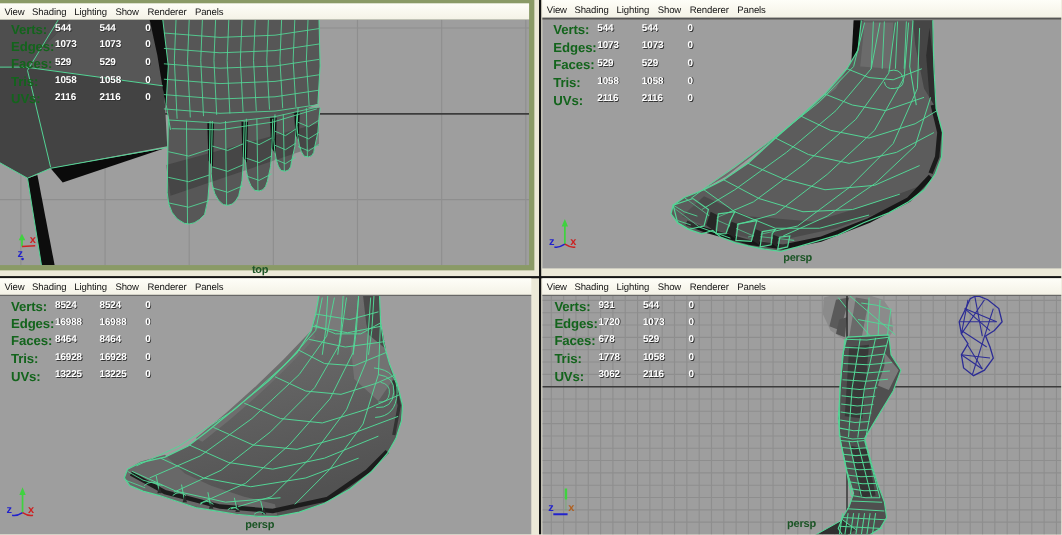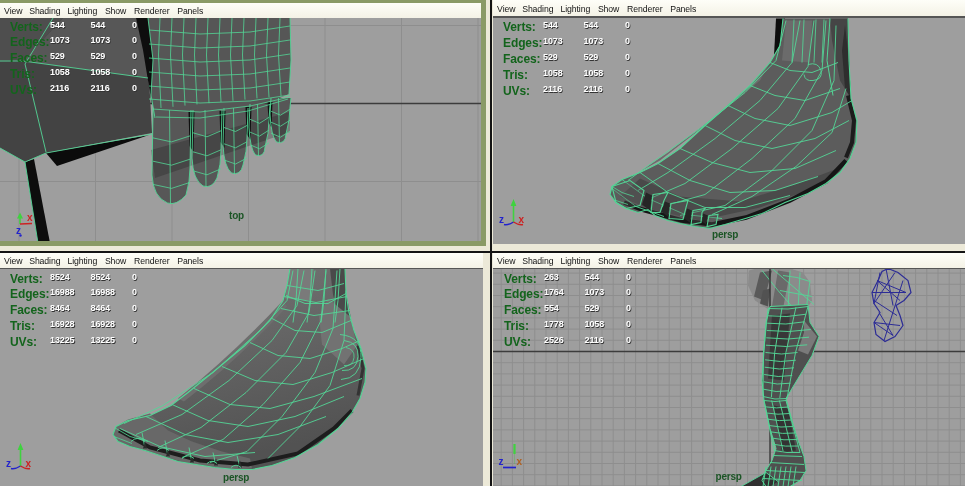--- a/index.html
+++ b/index.html
@@ -437,40 +437,40 @@
 <div class="hv" style="left:132px;top:303.3px">0</div>
 <div class="hl" style="left:10px;top:319.2px">Tris:</div>
 <div class="hv" style="left:50px;top:319.2px">16928</div>
 <div class="hv" style="left:90.5px;top:319.2px">16928</div>
 <div class="hv" style="left:132px;top:319.2px">0</div>
 <div class="hl" style="left:10px;top:335.1px">UVs:</div>
 <div class="hv" style="left:50px;top:335.1px">13225</div>
 <div class="hv" style="left:90.5px;top:335.1px">13225</div>
 <div class="hv" style="left:132px;top:335.1px">0</div>
 <div class="hl" style="left:504px;top:271.5px">Verts:</div>
-<div class="hv" style="left:544px;top:271.5px">263</div>
+<div class="hv" style="left:544px;top:271.5px">931</div>
 <div class="hv" style="left:584.5px;top:271.5px">544</div>
 <div class="hv" style="left:626px;top:271.5px">0</div>
 <div class="hl" style="left:504px;top:287.4px">Edges:</div>
-<div class="hv" style="left:544px;top:287.4px">1764</div>
+<div class="hv" style="left:544px;top:287.4px">1720</div>
 <div class="hv" style="left:584.5px;top:287.4px">1073</div>
 <div class="hv" style="left:626px;top:287.4px">0</div>
 <div class="hl" style="left:504px;top:303.3px">Faces:</div>
-<div class="hv" style="left:544px;top:303.3px">554</div>
+<div class="hv" style="left:544px;top:303.3px">678</div>
 <div class="hv" style="left:584.5px;top:303.3px">529</div>
 <div class="hv" style="left:626px;top:303.3px">0</div>
 <div class="hl" style="left:504px;top:319.2px">Tris:</div>
 <div class="hv" style="left:544px;top:319.2px">1778</div>
 <div class="hv" style="left:584.5px;top:319.2px">1058</div>
 <div class="hv" style="left:626px;top:319.2px">0</div>
 <div class="hl" style="left:504px;top:335.1px">UVs:</div>
-<div class="hv" style="left:544px;top:335.1px">2526</div>
+<div class="hv" style="left:544px;top:335.1px">3062</div>
 <div class="hv" style="left:584.5px;top:335.1px">2116</div>
 <div class="hv" style="left:626px;top:335.1px">0</div>
-<div class="vlabel" style="left:229px;top:210px">top</div>
+<div class="vlabel" style="left:229px;top:240px">top</div>
 <div class="vlabel" style="left:712px;top:229px">persp</div>
 <div class="vlabel" style="left:223px;top:471.5px">persp</div>
 <div class="vlabel" style="left:715.5px;top:471px">persp</div>
 <svg class="abs" style="left:13px;top:211.5px" width="30" height="26" viewBox="0 0 30 26">
 <line x1="7" y1="12" x2="7" y2="4" stroke="#3fd23f" stroke-width="1.6"></line>
 <polygon points="7,0.5 4,6.5 10,6.5" fill="#3fd23f"></polygon>
 <line x1="7" y1="12" x2="19" y2="11.5" stroke="#cc2222" stroke-width="1.4"></line>
 <text x="14" y="9" font-size="10" font-weight="bold" fill="#cc2222" font-family="Liberation Sans">x</text>
 <text x="3" y="22" font-size="10" font-weight="bold" fill="#2222cc" font-family="Liberation Sans">z</text>
 <circle cx="7.5" cy="23.5" r="1.2" fill="#2222cc"></circle>

